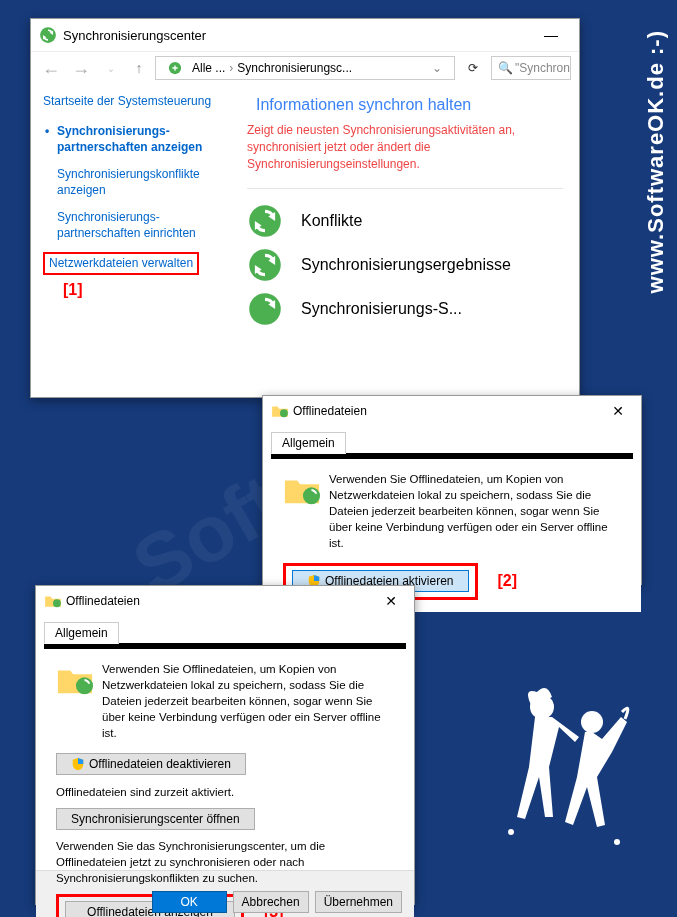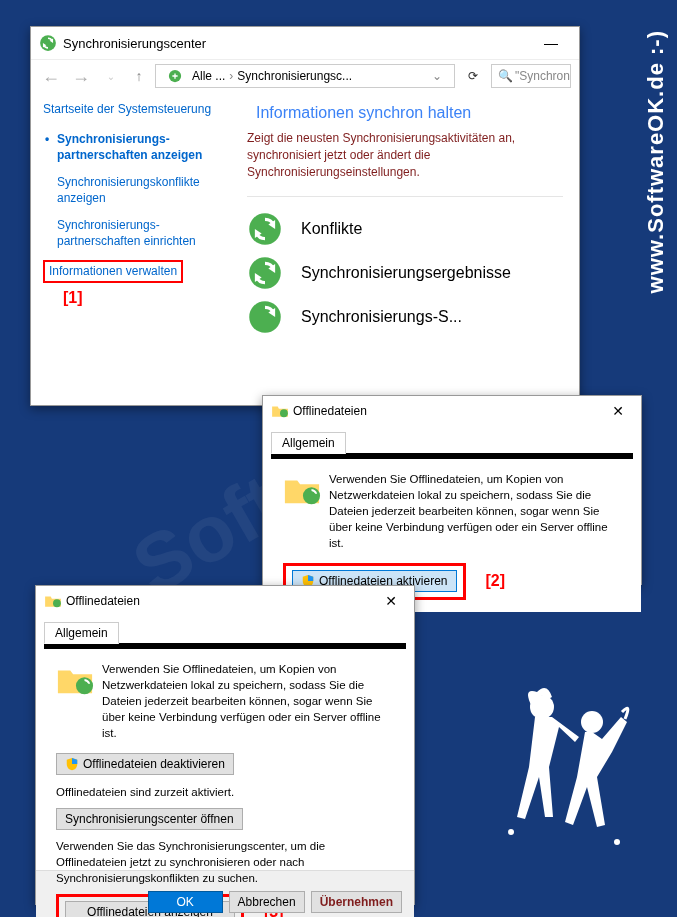--- a/index.html
+++ b/index.html
@@ -41,21 +41,21 @@
       height: 200px;
       color: #fff;
     }
     
     .window {
       background: #fff;
       border: 1px solid #999;
       box-shadow: 0 3px 10px rgba(0,0,0,0.4);
       position: absolute;
     }
-    .win1 { left: 30px; top: 26px; width: 550px; height: 380px; }
+    .win1 { left: 30px; top: 18px; width: 550px; height: 380px; }
     .win1 .titlebar {
       display: flex;
       align-items: center;
       padding: 6px 8px;
       border-bottom: none;
     }
     .sync-icon {
       width: 18px; height: 18px;
       display: inline-block;
       margin-right: 6px;
@@ -118,21 +118,21 @@
       content: "•";
       position: absolute;
       left: 2px;
       color: #0066cc;
     }
     .sidebar-list .item.active { font-weight: bold; }
     .highlight-red { border: 2px solid #f00; padding: 2px 4px; display:inline-block; }
     .annotation { color: #f00; font-weight: bold; font-size: 16px; margin-top: 6px; padding-left: 20px; }
     .main-pane { flex: 1; padding: 12px 16px; }
     .main-heading { color: #3b82f6; font-size: 16px; margin-bottom: 8px; margin-left: 9px; }
-    .main-desc { font-size: 12px; color: #7f1d1d; line-height: 1.4; margin-bottom: 16px; }
+    .main-desc { font-size: 12px; color: #ef4444; line-height: 1.4; margin-bottom: 16px; }
     .section-label { color: #003b8e; font-size: 12px; margin-bottom: 6px; }
     .sync-row { display: flex; align-items: center; padding: 4px 0; gap: 8px; cursor:pointer; }
     .sync-row .label { font-size: 16px; }
     
     .win2 { left: 262px; top: 395px; width: 380px; height: 190px; }
     .win3 { left: 35px; top: 585px; width: 380px; height: 320px; }
     .dialog-titlebar {
       display: flex;
       align-items: center;
       padding: 6px 8px;
@@ -146,21 +146,21 @@
     .tab-content { padding: 12px; font-size:11.5px; line-height:1.4; }
     .info-row { display:flex; gap:8px; margin-bottom:12px; }
     .folder-icon {
       width:38px; height:38px;
       flex-shrink:0;
       position:relative;
     }
     .btn {
       background:#e1e1e1;
       border:1px solid #adadad;
-      padding:3px 8px;
+      padding:3px 14px;
       font-size:12px;
       cursor:pointer;
       display:inline-flex;
       align-items:center;
       gap:4px;
     }
     .btn.selected { background:#cce4f7; border-color:#0078d7; }
     .shield-icon {
       width:14px; height:14px;
       display:inline-block;
@@ -170,21 +170,21 @@
     .dialog-buttons {
       display:flex;
       gap:6px;
       justify-content:flex-end;
       padding:20px 12px;
       background:#f0f0f0;
       border-top:1px solid #ddd;
     }
     .dialog-buttons .btn { min-width:75px; justify-content:center; padding:3px 8px; }
     .btn.primary { background:#0078d7; color:#fff; border-color:#005a9e; }
-    .btn.disabled { color:#7f1d1d;font-weight:bold; }
+    .btn.disabled { color:#000000; }
     .status-text { font-size:11.5px; margin:8px 0; }
   </style>
 </head>
 <body>
 
 <div class="watermark">www.SoftwareOK.de :-)</div>
 <div class="watermark-center">SoftwareOK</div>
 
 <svg class="silhouette" viewBox="0 0 140 200">
   <g fill="#fff">
@@ -237,21 +237,21 @@
   </div>
   <div class="win1-body">
     <div class="sidebar">
       <div class="sidebar-heading">Startseite der Systemsteuerung</div>
       <div class="sidebar-list">
         <div class="item active">Synchronisierungs-partnerschaften anzeigen</div>
         <div class="item">Synchronisierungskonflikte anzeigen</div>
         <div class="item">Synchronisierungs-partnerschaften einrichten</div>
         <div class="item" style="padding:0;margin-top:4px">
           <span class="highlight-red">
-            <span>Informationen verwalten</span>
+            <span>Netzwerkdateien verwalten</span>
           </span>
         </div>
         <div class="annotation">[1]</div>
       </div>
     </div>
     <div class="main-pane">
       <div class="main-heading">Informationen synchron halten</div>
       <div class="main-desc">Zeigt die neusten Synchronisierungsaktivitäten an, synchronisiert jetzt oder ändert die Synchronisierungseinstellungen.</div>
       <div style="border-top:1px solid #e5e5e5;margin-bottom:10px"></div>
       <div class="sync-row">

